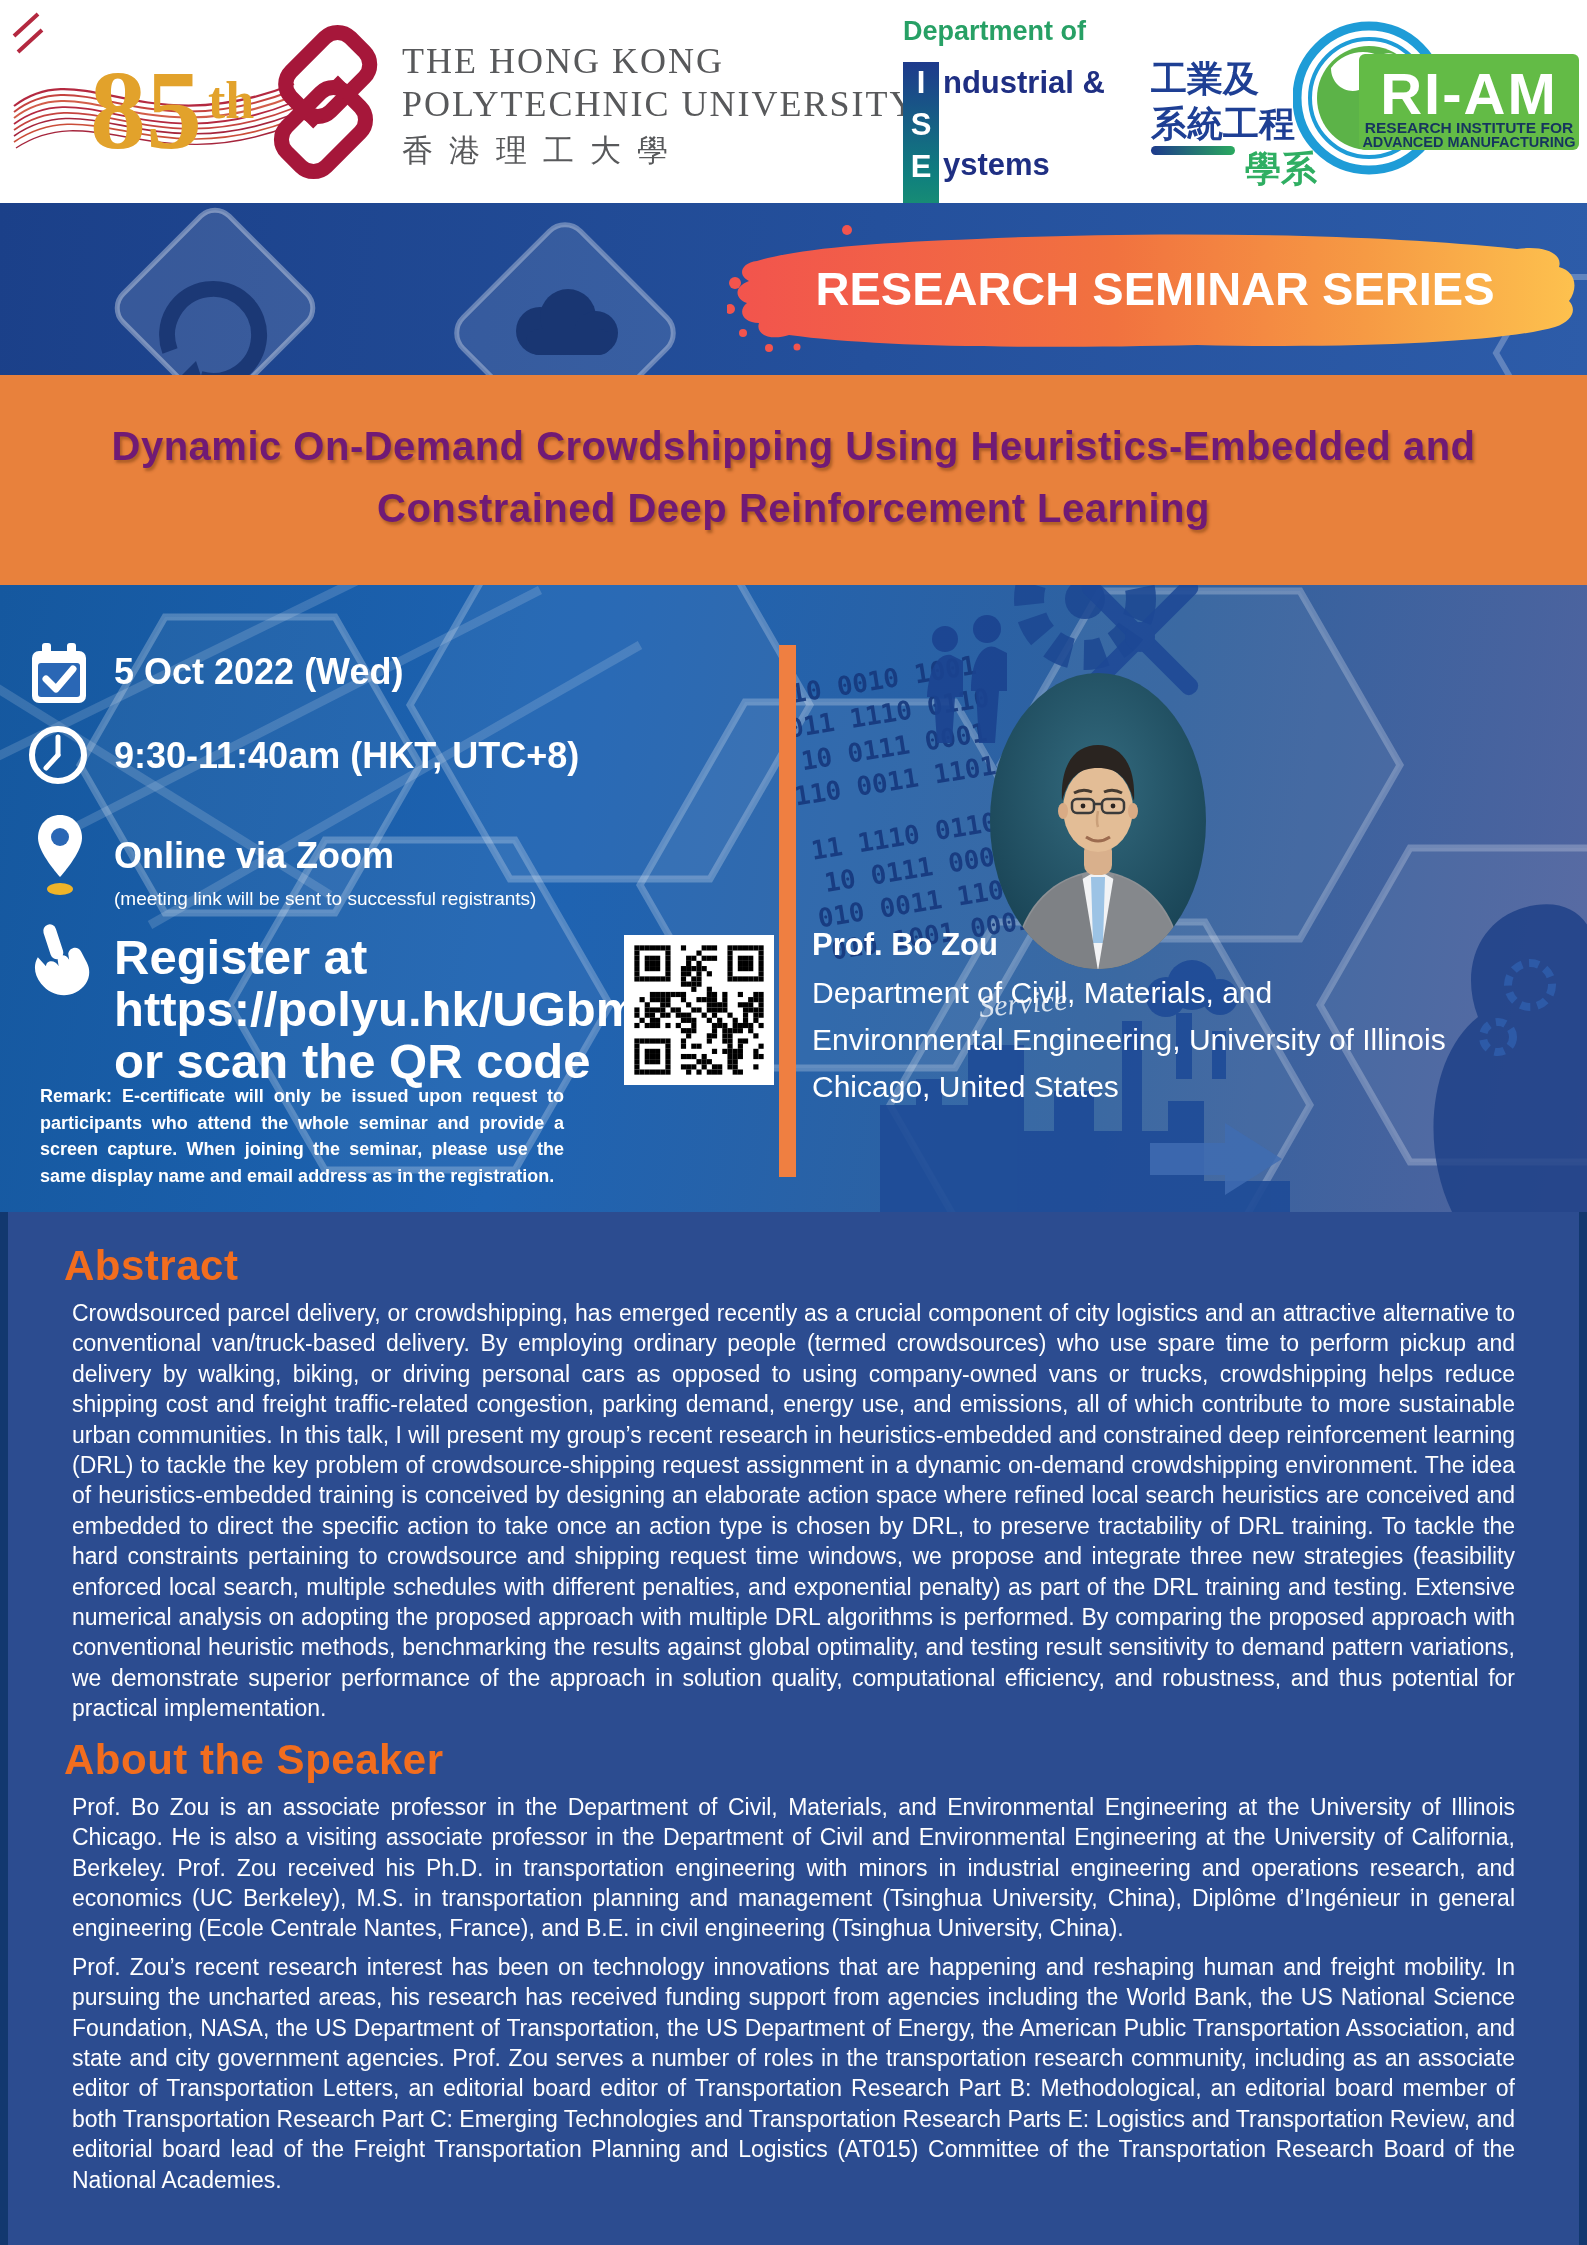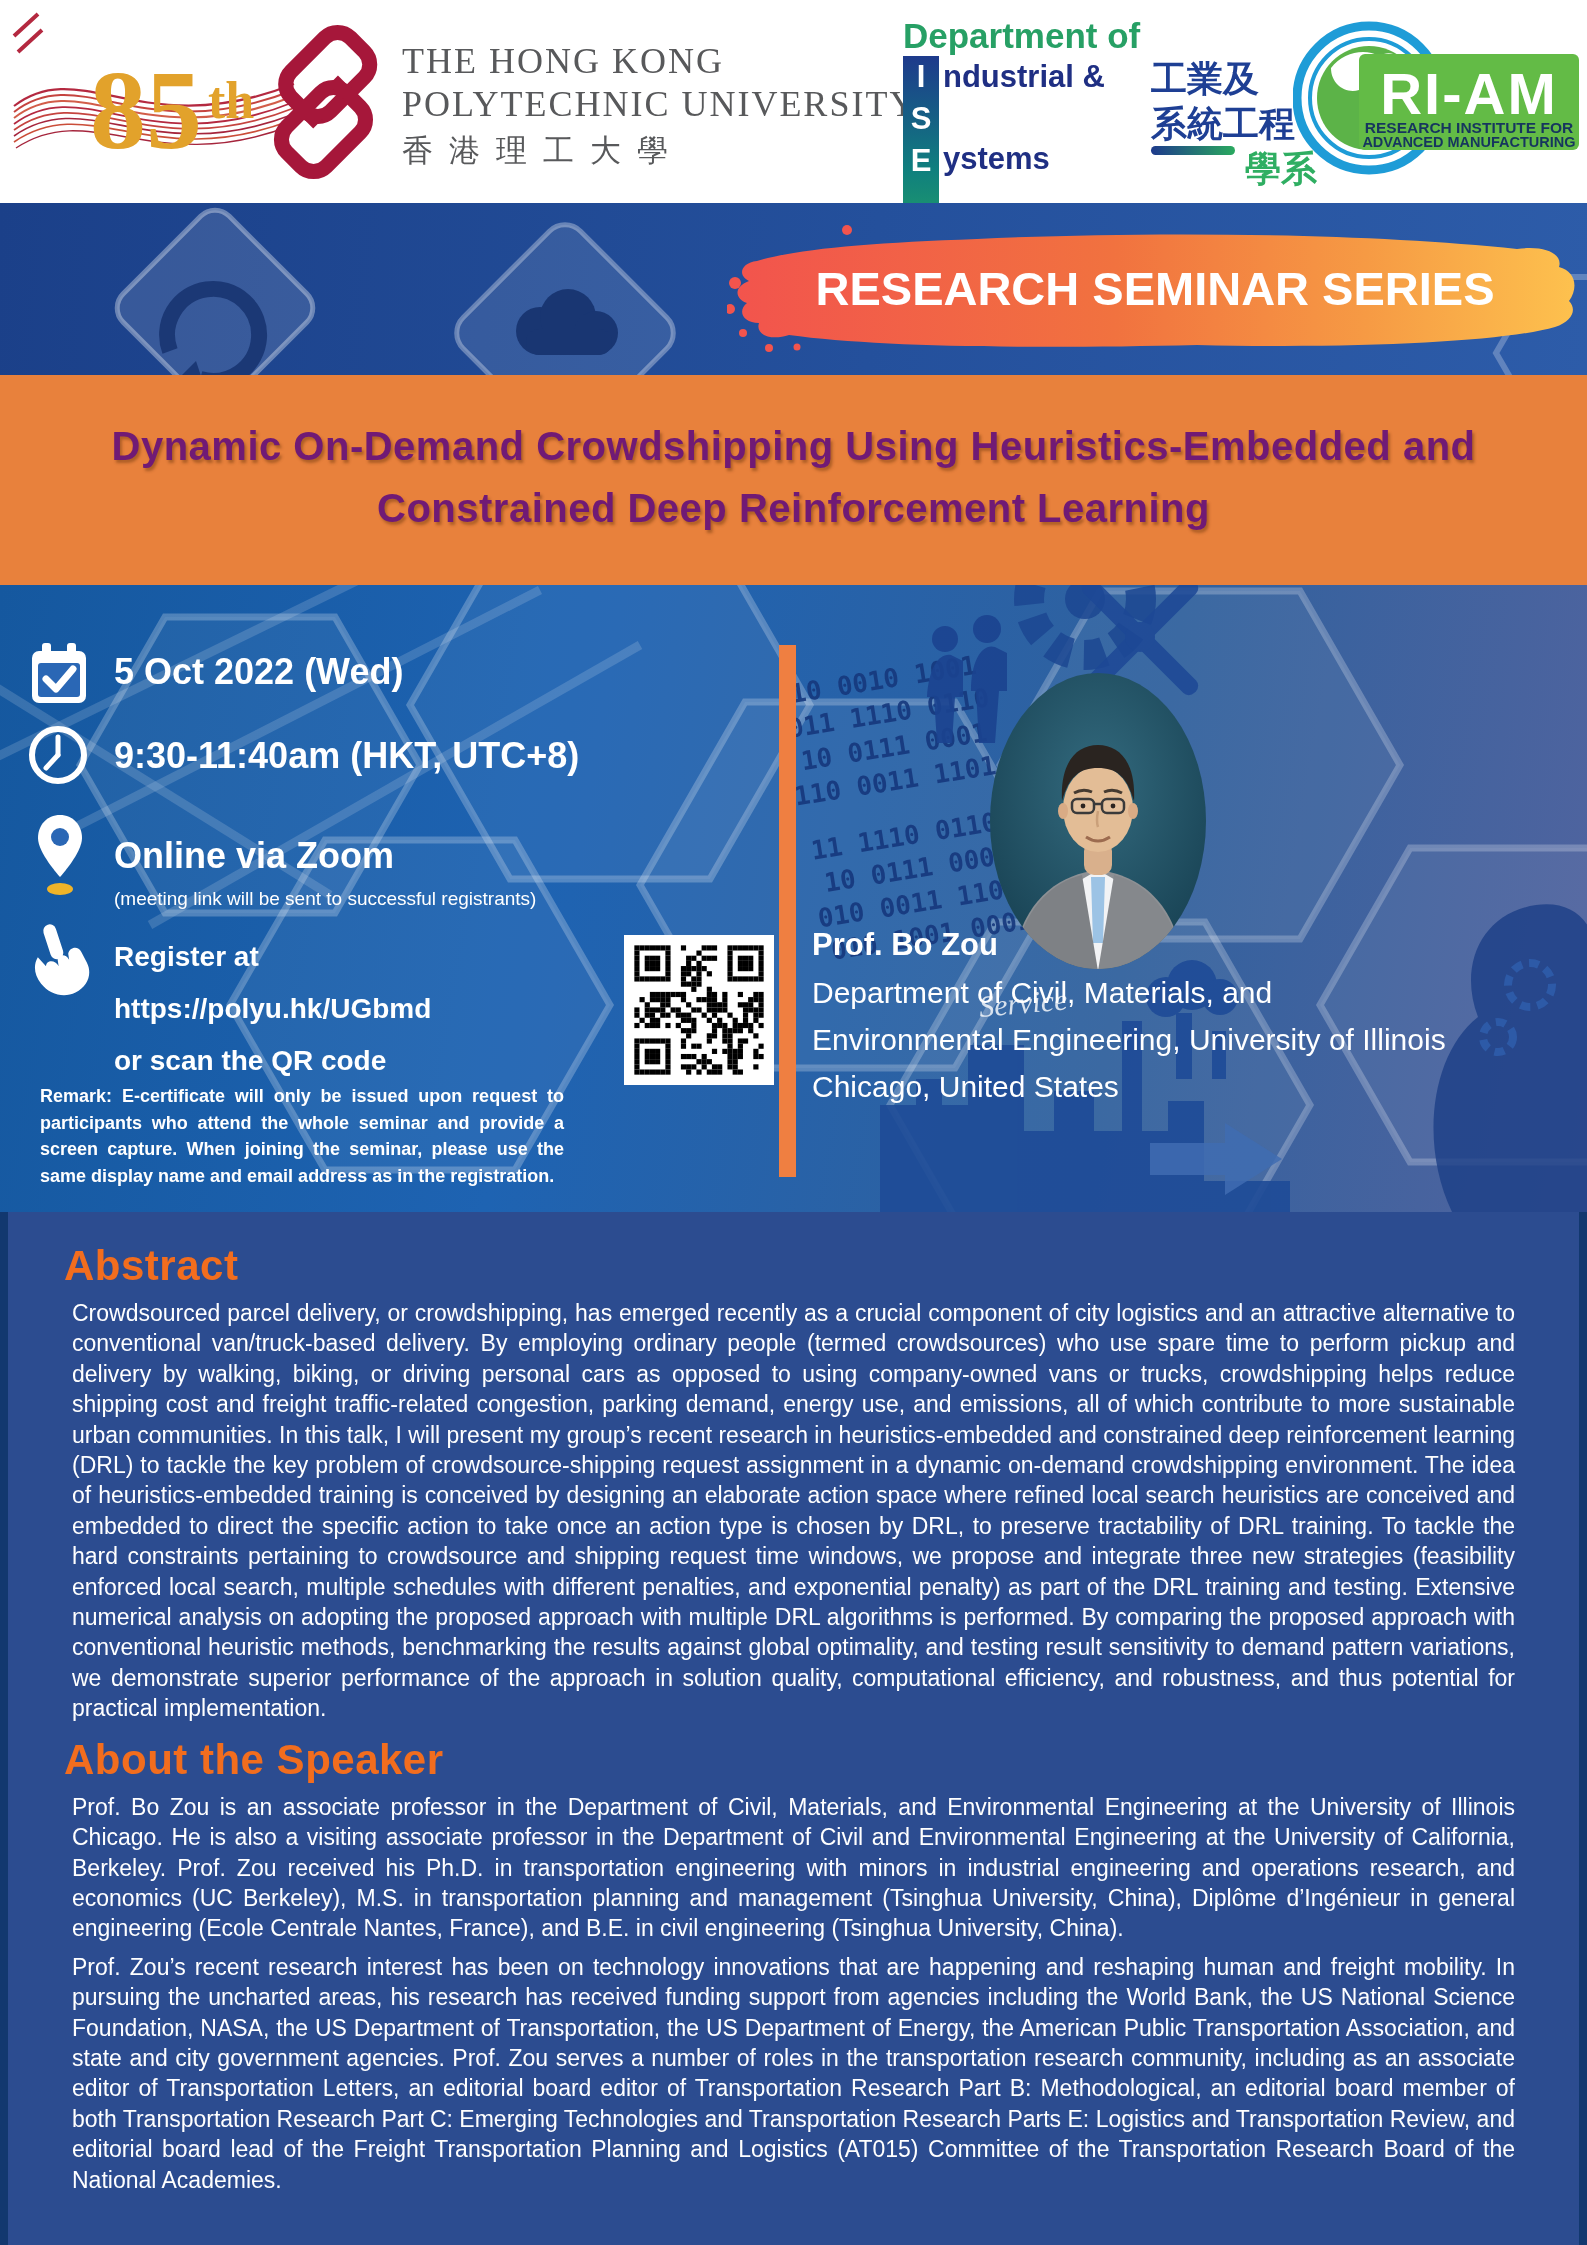--- a/index.html
+++ b/index.html
@@ -9,21 +9,21 @@
   
   .hdr{position:relative;height:203px;background:#ffffff;overflow:hidden;}
   .logo85{position:absolute;left:12px;top:6px;width:285px;height:190px;}
   .polyu-knot{position:absolute;left:258px;top:16px;width:138px;height:172px;}
   .uni-name{position:absolute;left:402px;top:40px;color:var(--uni-gray,#58595b);
     font-family:"Liberation Serif",serif;}
   .uni-name .l1,.uni-name .l2{font-size:36px;letter-spacing:2px;line-height:43px;}
   .uni-name .cn{font-size:31px;letter-spacing:16px;line-height:46px;margin-top:2px;}
 
   .ise{position:absolute;left:903px;top:16px;width:390px;}
-  .ise-dept{color:#27a065;font-weight:bold;font-size:35px;margin-bottom:0;}
+  .ise-dept{color:#27a065;font-weight:bold;font-size:27px;margin-bottom:15px;}
   .ise-row{display:flex;}
   .ise-bar{width:36px;background:linear-gradient(180deg,#1e3a8c 0%,#0f7f7e 55%,#2aa95f 100%);
     display:flex;flex-direction:column;}
   .ise-bar span{height:42px;line-height:42px;text-align:center;color:#fff;font-weight:bold;font-size:31px;}
   .ise-words{display:flex;flex-direction:column;gap:40px;}
   .ise-words span{height:42px;line-height:42px;color:var(--ise-navy,#1f2f83);font-weight:bold;font-size:31px;padding-left:4px;}
   .ise-cn{position:absolute;left:248px;top:40px;color:#1e3f94;font-weight:bold;font-size:36px;line-height:45px;white-space:nowrap;}
   .ise-cn .row3{display:flex;}
   .grad-dash{width:84px;height:9px;border-radius:5px;margin-right:10px;
     background:linear-gradient(90deg,#1e3a8c,#2aa95f);}
@@ -42,21 +42,21 @@
   .title-band div{color:#701a75;font-weight:bold;font-size:40px;line-height:62px;
     text-shadow:2px 3px 3px rgba(101,51,10,.45);letter-spacing:.5px;}
 
   
   .info{position:relative;height:627px;overflow:hidden;
     background:linear-gradient(100deg,#15589f 0%,#1e63b2 35%,#31619e 70%,#52649f 100%);}
   .info .decor{position:absolute;left:0;top:0;}
   .ico{position:absolute;}
   .itxt{position:absolute;color:#fff;font-weight:bold;font-size:36px;white-space:nowrap;}
   .inote{position:absolute;color:#fff;font-size:19px;white-space:nowrap;}
-  .register{position:absolute;left:114px;top:346px;color:#fff;font-weight:bold;font-size:28px;line-height:52px;}
+  .register{position:absolute;left:114px;top:346px;color:#fff;font-weight:bold;font-size:49px;line-height:52px;}
   .register .url{text-decoration:none;color:#fff;display:block;}
   .qr{position:absolute;left:624px;top:350px;width:150px;height:150px;}
   .remark{position:absolute;left:40px;top:498px;width:524px;color:#fff;font-weight:bold;
     font-size:18px;line-height:26.5px;text-align:justify;}
   .divider{position:absolute;left:779px;top:60px;width:17px;height:532px;background:var(--divider-orange,#ef7f41);}
   .avatar{position:absolute;left:986px;top:86px;width:224px;height:300px;}
   .speaker{position:absolute;left:812px;top:336px;width:770px;color:#fff;}
   .speaker .sname{font-weight:bold;font-size:31px;line-height:48px;}
   .speaker .sline{font-size:30px;line-height:47px;}
 

